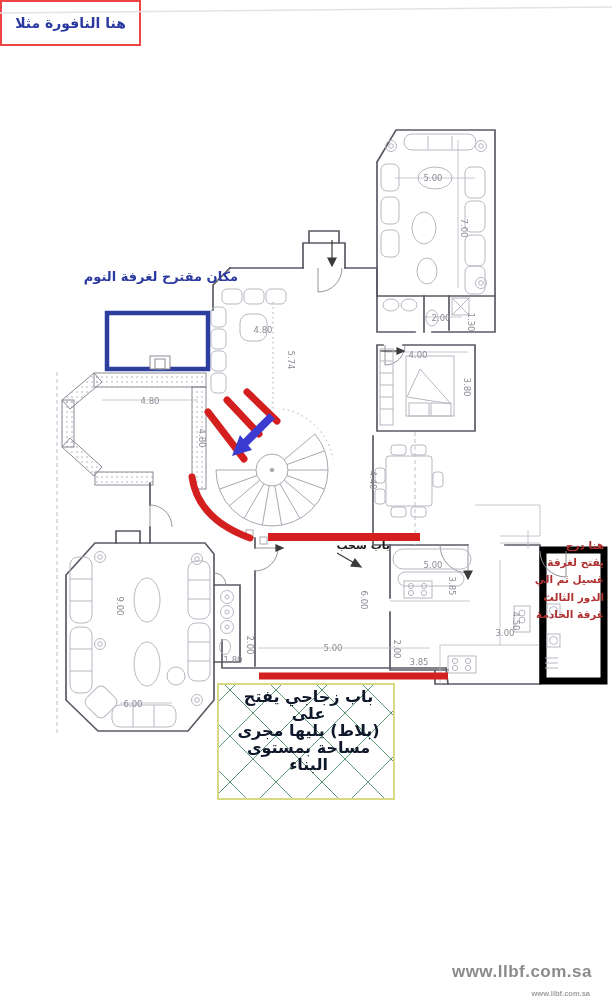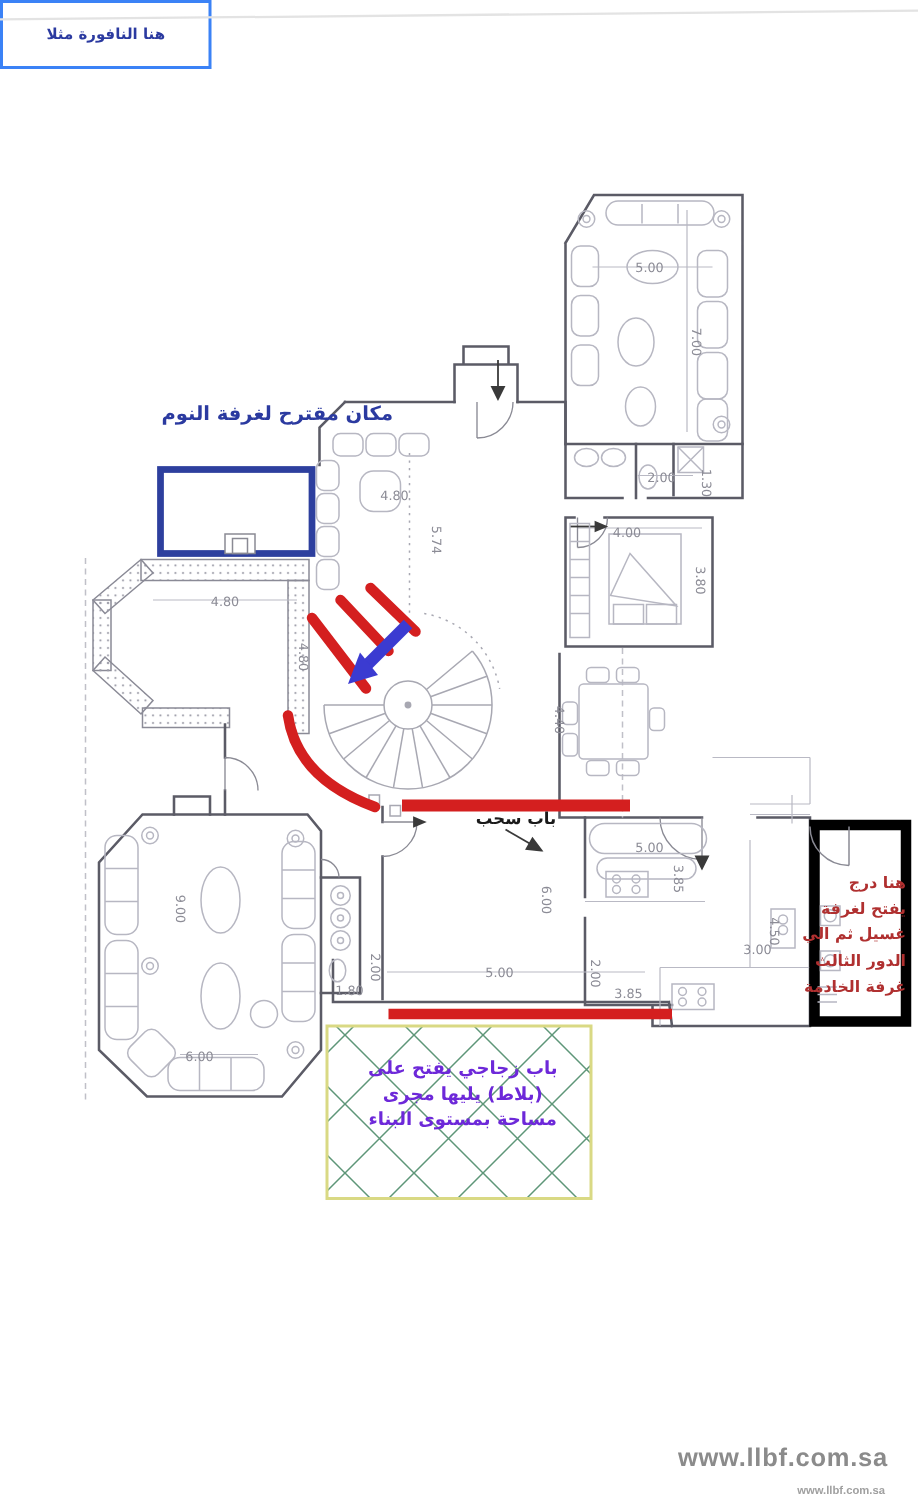--- a/index.html
+++ b/index.html
@@ -1,25 +1,25 @@
 <!DOCTYPE html>
 <html><head>
 <meta charset="utf-8">
 <style>
   html,body{margin:0;padding:0;}
   body{width:612px;height:1008px;background:#ffffff;font-family:"DejaVu Sans",sans-serif;}
   #stage{position:relative;width:612px;height:1008px;overflow:hidden;background:#fff;}
   #plan-svg{position:absolute;left:0;top:0;}
   .note{position:absolute;font-weight:bold;direction:rtl;}
   .note-blue{color:#2b3aa0;}
-  .proposed-note{left:60px;top:268px;width:202px;font-size:13px;line-height:17px;}
-  .bab-sahb{left:298px;top:539px;width:92px;font-size:11px;color:#1a1a1a;text-align:center;}
-  .service-note{left:545px;top:581px;width:59px;font-size:10.5px;line-height:17.2px;color:#b03030;text-align:right;white-space:nowrap;}
-  .glass-note{left:226px;top:704px;width:165px;font-size:12px;line-height:17px;color:#6d28d9;text-align:center;}
-  .fountain-box{left:231px;top:820px;width:137px;height:42px;border:2px solid #3b82f6;display:flex;align-items:center;justify-content:center;font-size:10px;color:#2b3aa0;font-weight:bold;direction:rtl;}
+  .proposed-note{left:60px;top:268px;width:202px;font-size:13px;line-height:17px;text-align:center;}
+  .bab-sahb{left:298px;top:539px;width:92px;font-size:11px;color:#1a1a1a;text-align:right;}
+  .service-note{left:545px;top:537px;width:59px;font-size:10.5px;line-height:17.2px;color:#b03030;text-align:right;white-space:nowrap;}
+  .glass-note{left:226px;top:688px;width:165px;font-size:16px;line-height:17px;color:#0f172a;text-align:center;}
+  .fountain-box{left:231px;top:820px;width:137px;height:42px;border:2px solid #ef4444;display:flex;align-items:center;justify-content:center;font-size:14px;color:#2b3aa0;font-weight:bold;direction:rtl;}
   .wm-large{position:absolute;right:20px;top:962px;font-family:"Liberation Sans",sans-serif;font-weight:bold;font-size:17px;color:#8b8b8b;letter-spacing:.5px;}
   .wm-small{position:absolute;right:22px;top:989px;font-family:"Liberation Sans",sans-serif;font-weight:bold;font-size:7.5px;color:#a0a0a0;}
 </style>
 </head>
 <body>
 
 <div id="stage">
 
 <svg id="plan-svg" width="612" height="1008" viewBox="0 0 612 1008">
   <defs>

